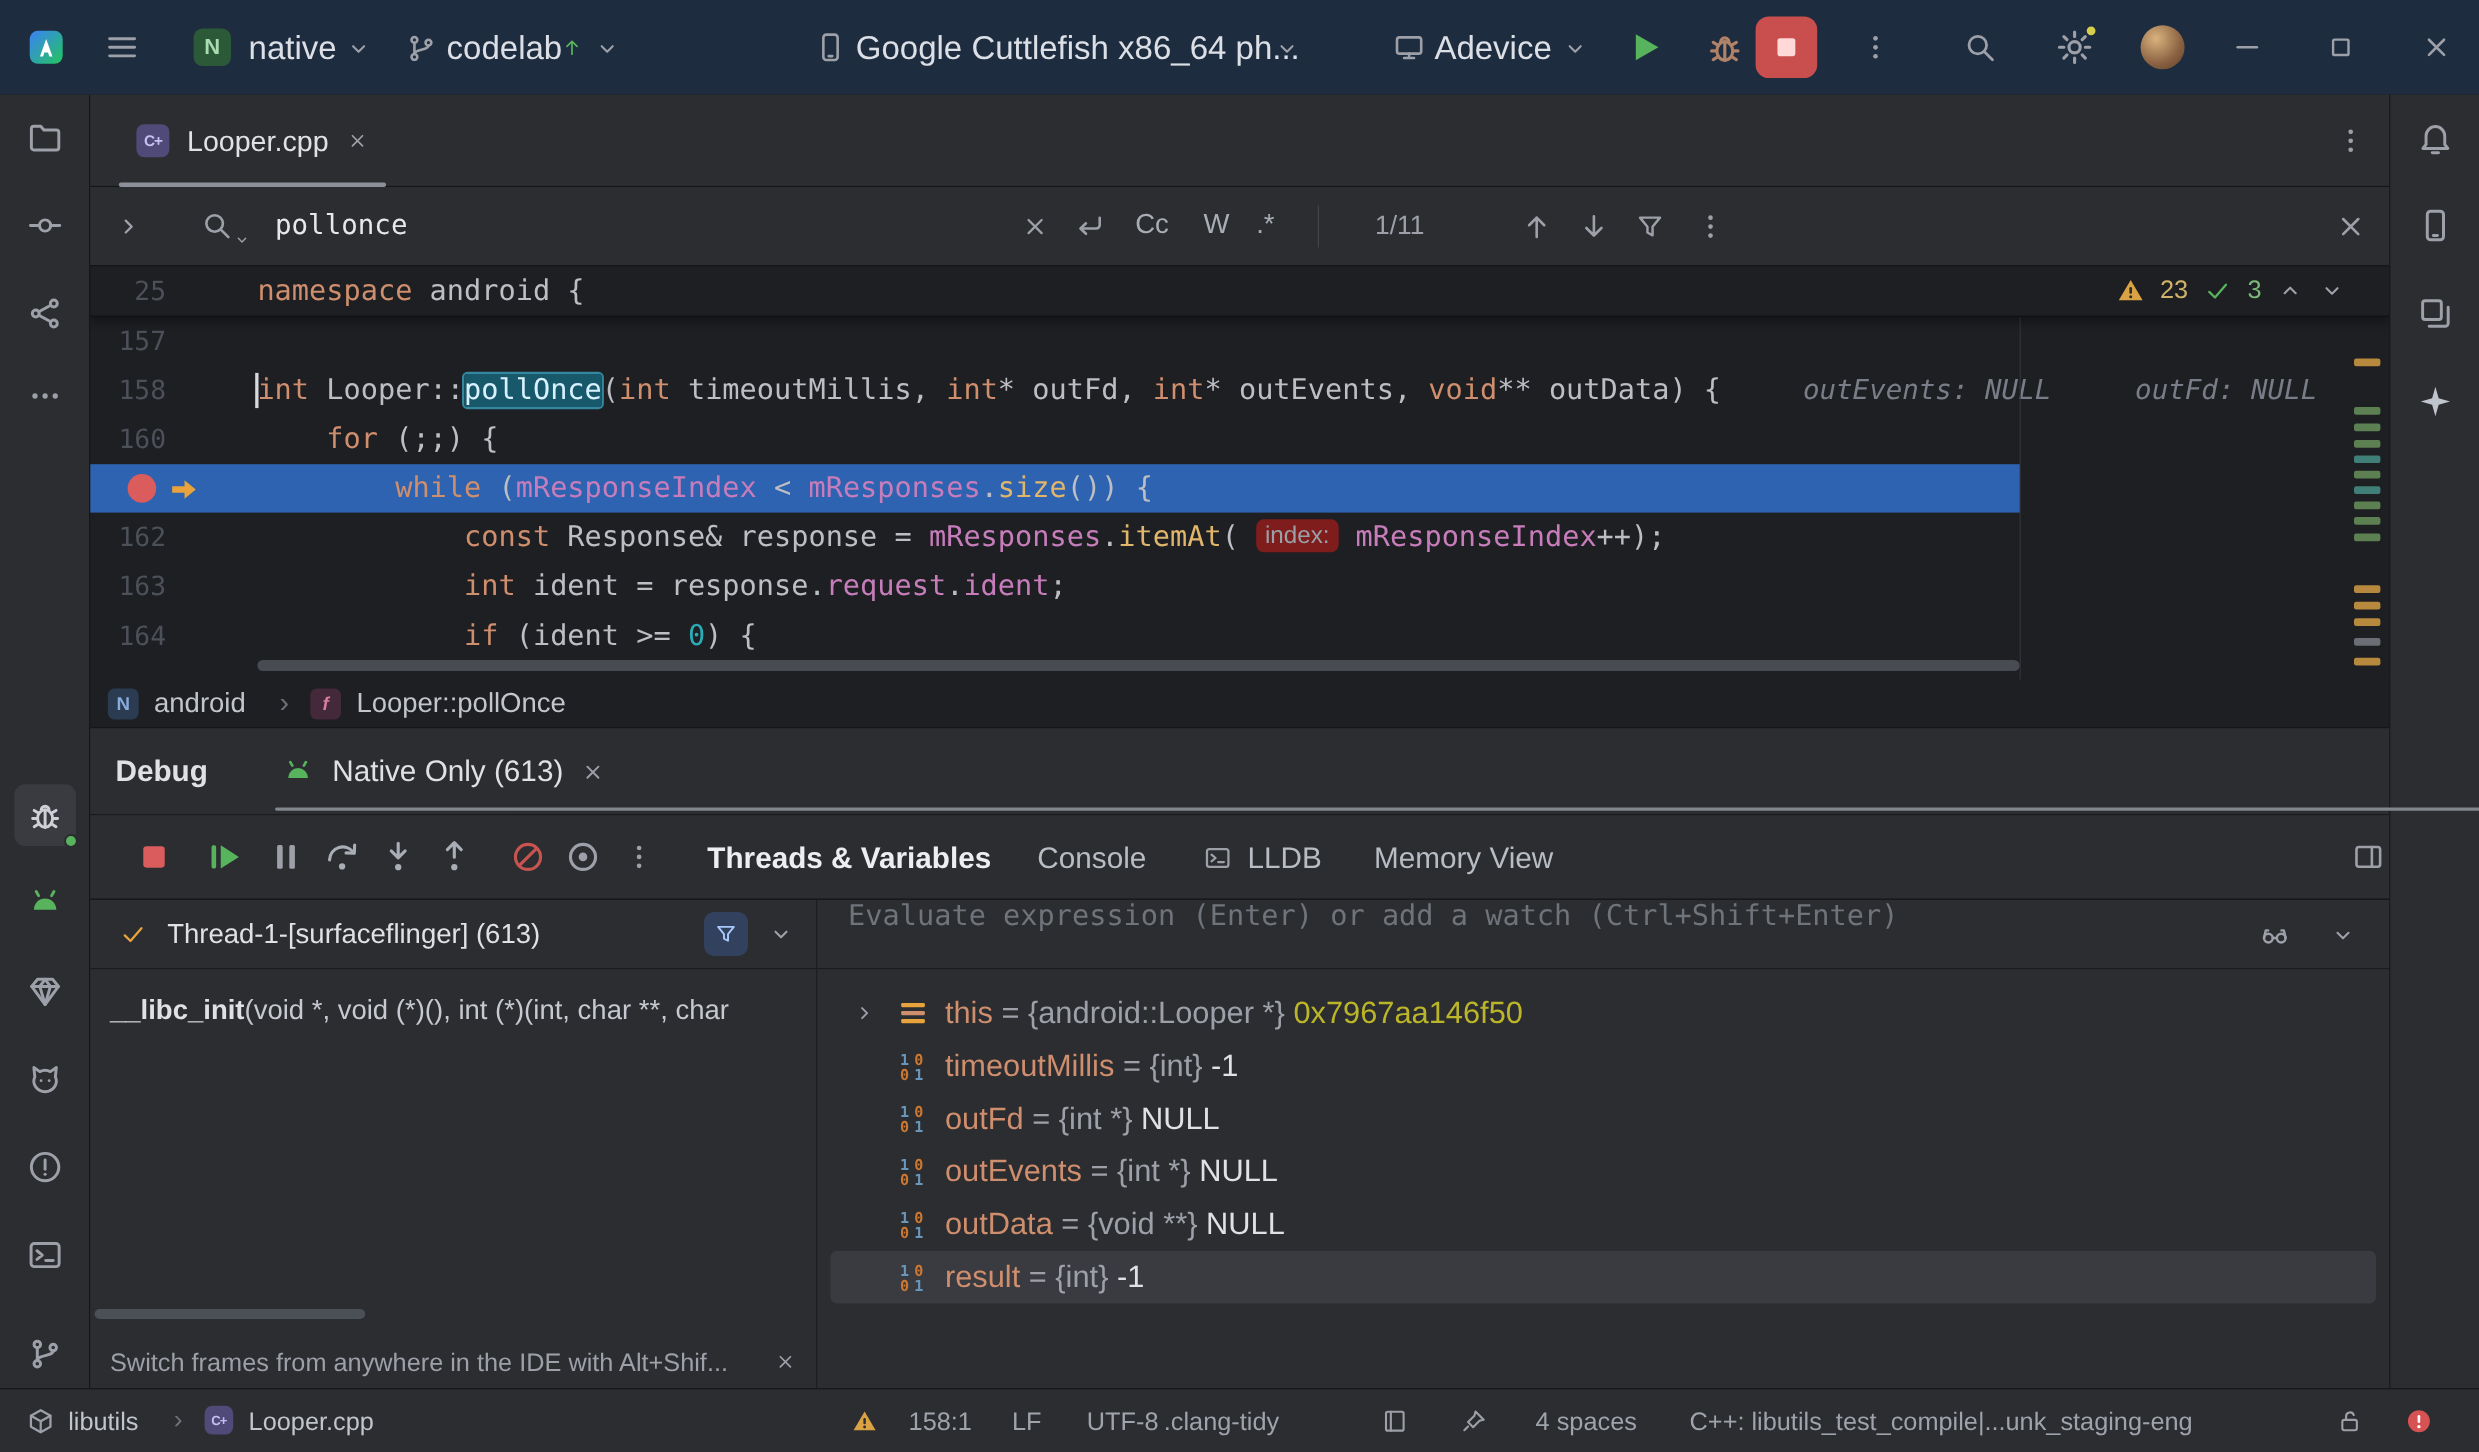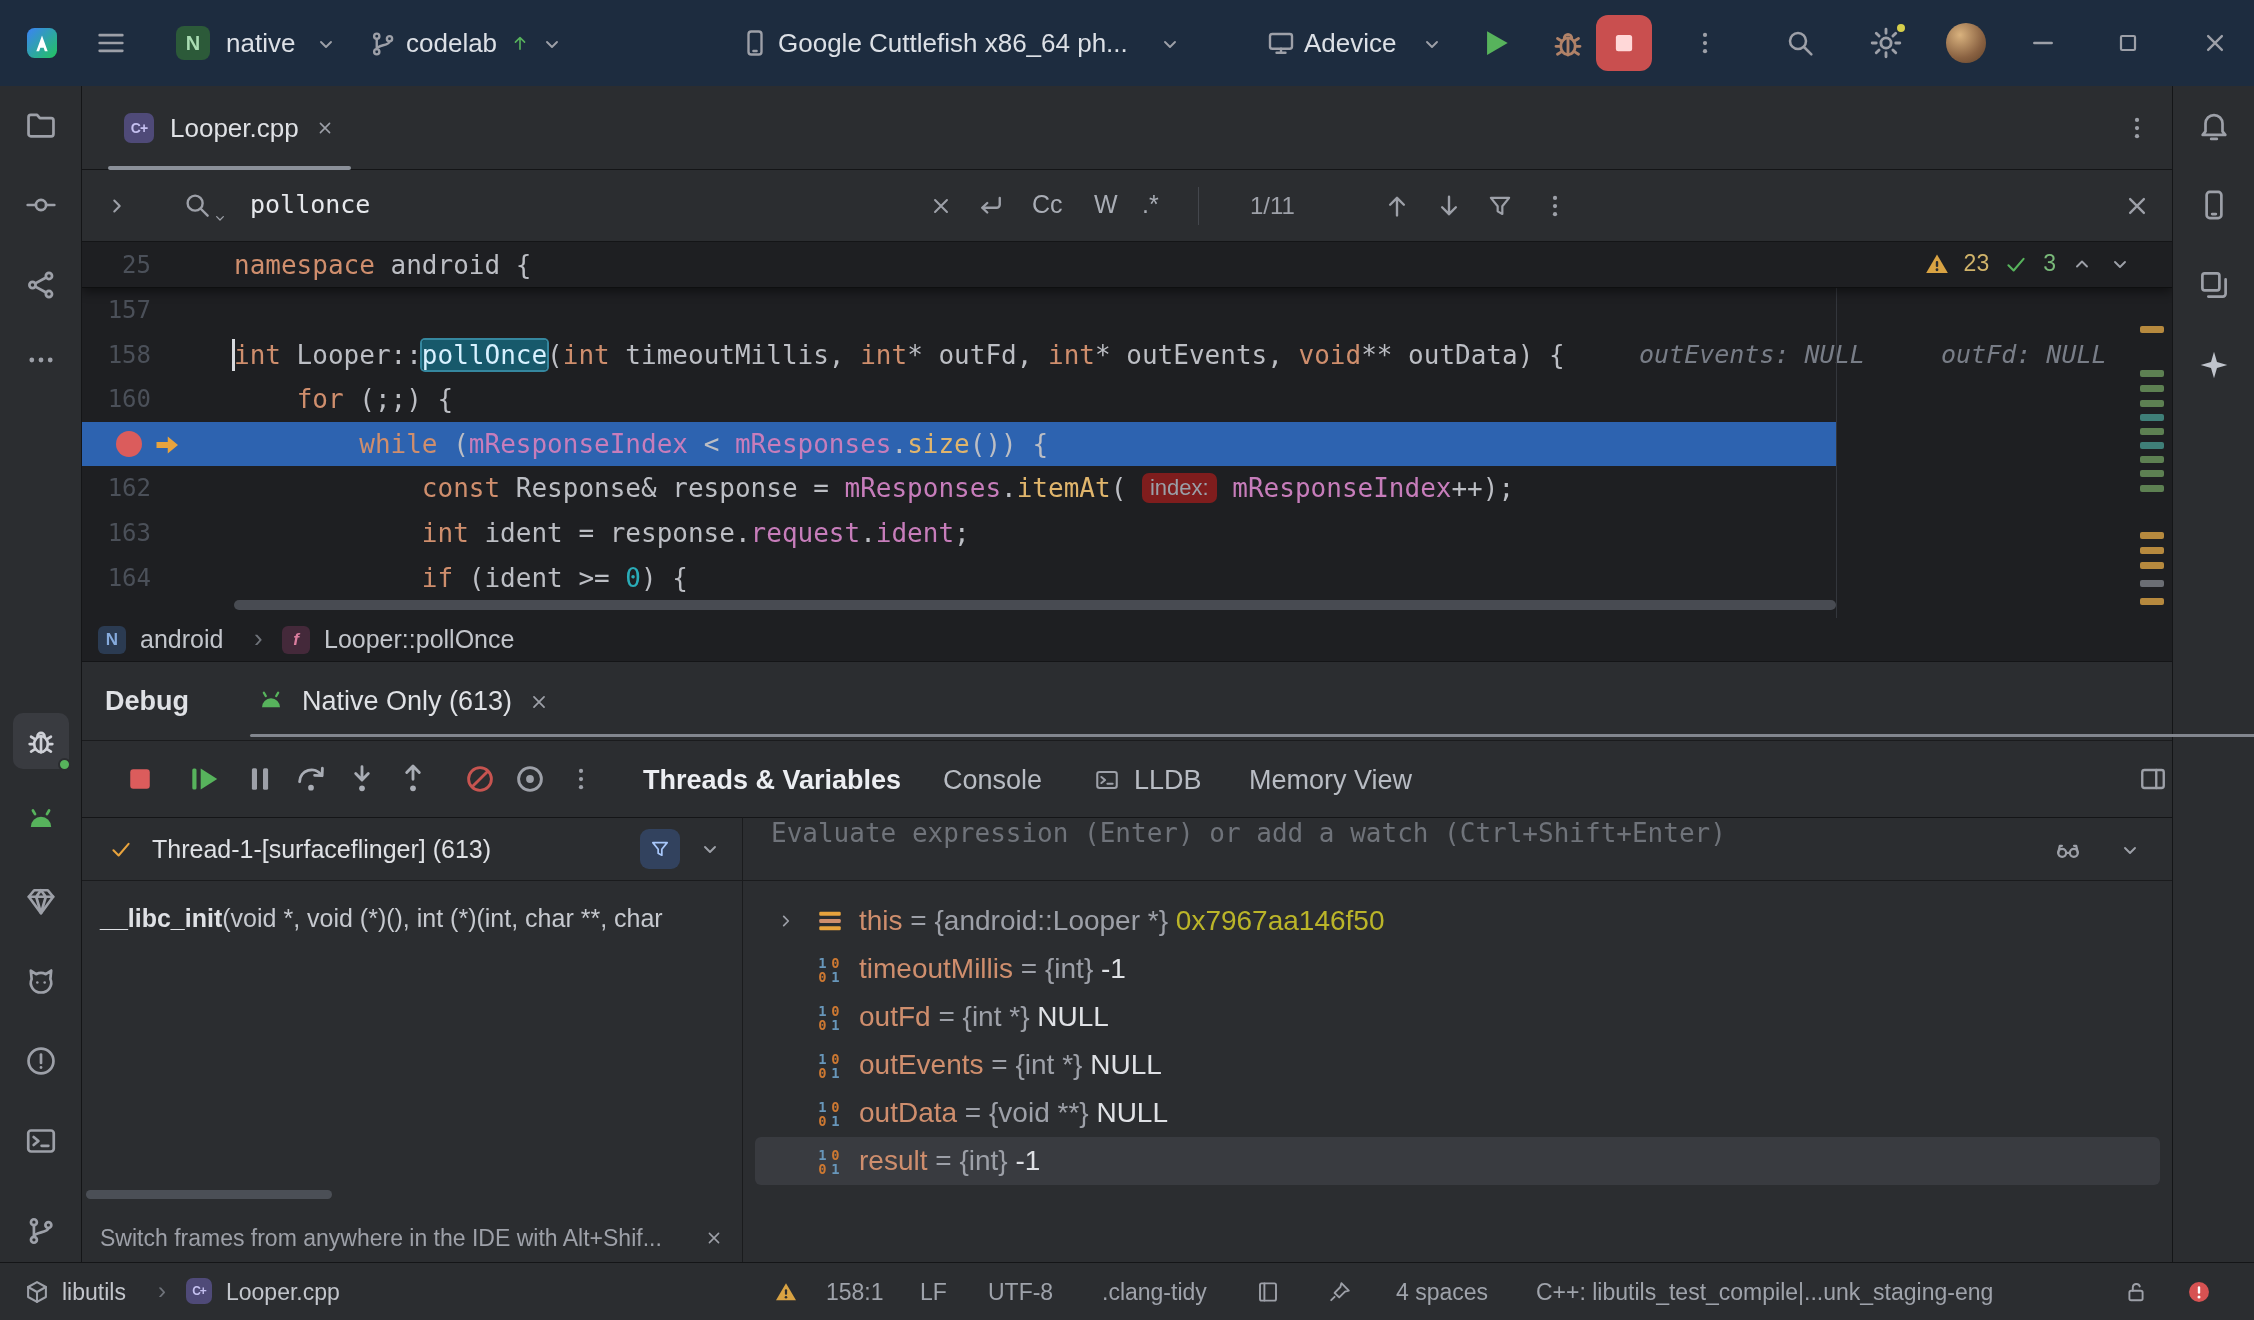--- a/index.html
+++ b/index.html
@@ -9,21 +9,21 @@
   .abs{position:absolute;}
   [data-icon]{display:inline-flex;align-items:center;justify-content:center;}
   [data-icon] svg{width:100%;height:100%;display:block;}
   .i16{width:16px;height:16px}.i20{width:20px;height:20px}.i22{width:22px;height:22px}.i24{width:24px;height:24px}
   .i26{width:26px;height:26px}.i28{width:28px;height:28px}.i30{width:30px;height:30px}.i32{width:32px;height:32px}
   .i34{width:34px;height:34px}.i36{width:36px;height:36px}.i38{width:38px;height:38px}
   .dim{color:#9da0a8}.green{color:#57b35c}.red{color:#db5c5c}.orange{color:#e8a33d}
 
   
   .titlebar{background:#1d2c3f;}
-  .tlabel{font-size:26px;color:#dce0e6;white-space:nowrap;}
+  .tlabel{font-size:30px;color:#dce0e6;white-space:nowrap;}
   .nchip{width:34px;height:34px;border-radius:8px;background:#2c5a39;color:#a9dcb2;font-size:20px;font-weight:700;display:flex;align-items:center;justify-content:center;}
   .stopbtn{width:56px;height:56px;border-radius:12px;background:#c94f4f;border:none;display:flex;align-items:center;justify-content:center;}
   .gearwrap{position:relative;display:inline-flex;}
   .gearbadge{position:absolute;right:-3px;top:-3px;width:12px;height:12px;border-radius:50%;background:#d6cf4b;border:2px solid #1d2c3f;}
   .avatar{width:40px;height:40px;border-radius:50%;background:radial-gradient(circle at 35% 30%,#d9b27e,#8a6242 60%,#5c3f28);}
 
   
   .leftstrip{background:#2b2d30;border-right:1px solid #141517;}
   .rightstrip{background:#2b2d30;border-left:1px solid #141517;}
   .dbgsel{width:56px;height:56px;border-radius:10px;background:#393b40;display:flex;align-items:center;justify-content:center;position:relative;}
@@ -807,21 +807,21 @@
     <span class="abs i24" style="left:774px;top:17px" data-icon="warning">
         <svg viewBox="0 0 24 24">
           <path d="M12 3.2 22 20.2H2z" fill="#d9a343"></path>
           <rect x="10.9" y="9.2" width="2.2" height="5.6" rx="1" fill="#2b2d30"></rect>
           <circle cx="12" cy="17.3" r="1.3" fill="#2b2d30"></circle>
         </svg>
       </span>
     <span class="abs sbtext" style="left:826px;top:16px">158:1</span>
     <span class="abs sbtext" style="left:920px;top:16px">LF</span>
     <span class="abs sbtext" style="left:988px;top:16px">UTF-8</span>
-    <span class="abs sbtext" style="left:1102px;top:16px">.clang-tidy</span>
+    <span class="abs sbtext" style="left:1058px;top:16px">.clang-tidy</span>
     <span class="abs i24 dim" style="left:1256px;top:17px" data-icon="book">
         <svg viewBox="0 0 24 24" fill="none" stroke="currentColor" stroke-width="1.9" stroke-linecap="round" stroke-linejoin="round">
           <rect x="4" y="3.4" width="16" height="17.2" rx="1.6"></rect>
           <path d="M8.4 3.4v17.2"></path>
         </svg>
       </span>
     <span class="abs i24 dim" style="left:1328px;top:17px" data-icon="pin">
         <svg viewBox="0 0 24 24" fill="none" stroke="currentColor" stroke-width="1.9" stroke-linecap="round" stroke-linejoin="round">
           <path d="m13.4 3.2 7.4 7.4-3.8 1-5.8 5.8-4.6-4.6 5.8-5.8z"></path>
           <path d="m6.6 16.8-3.4 3.4"></path>

